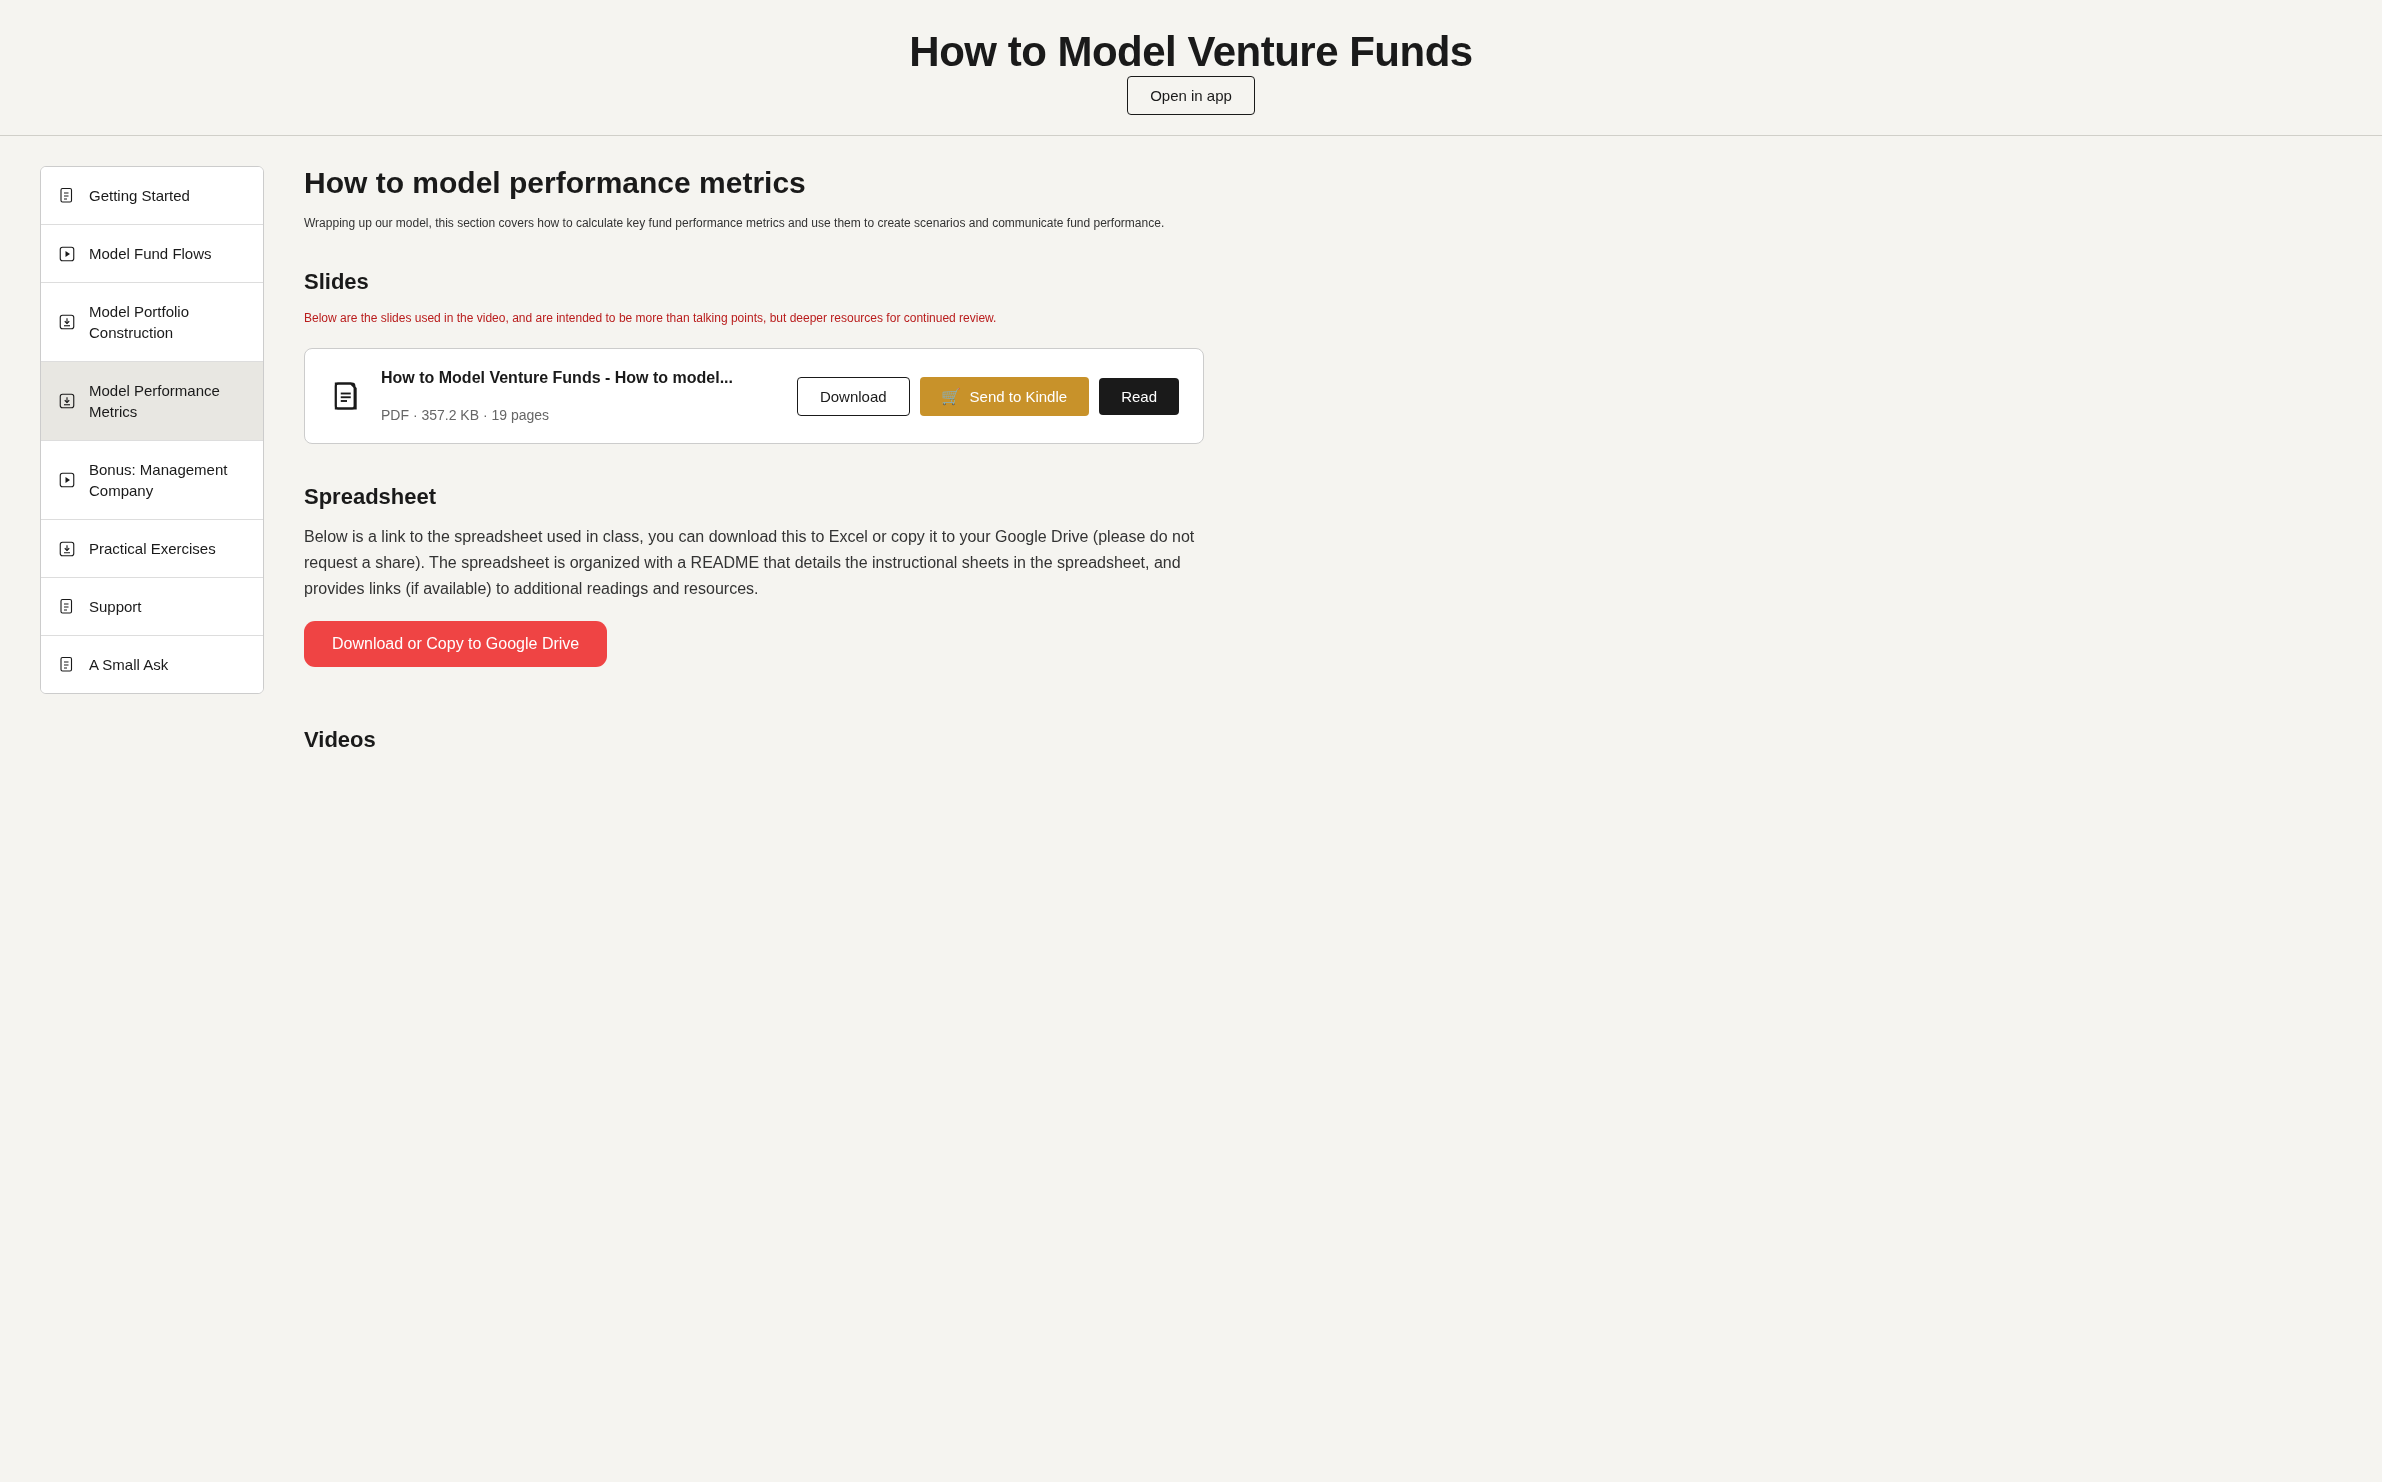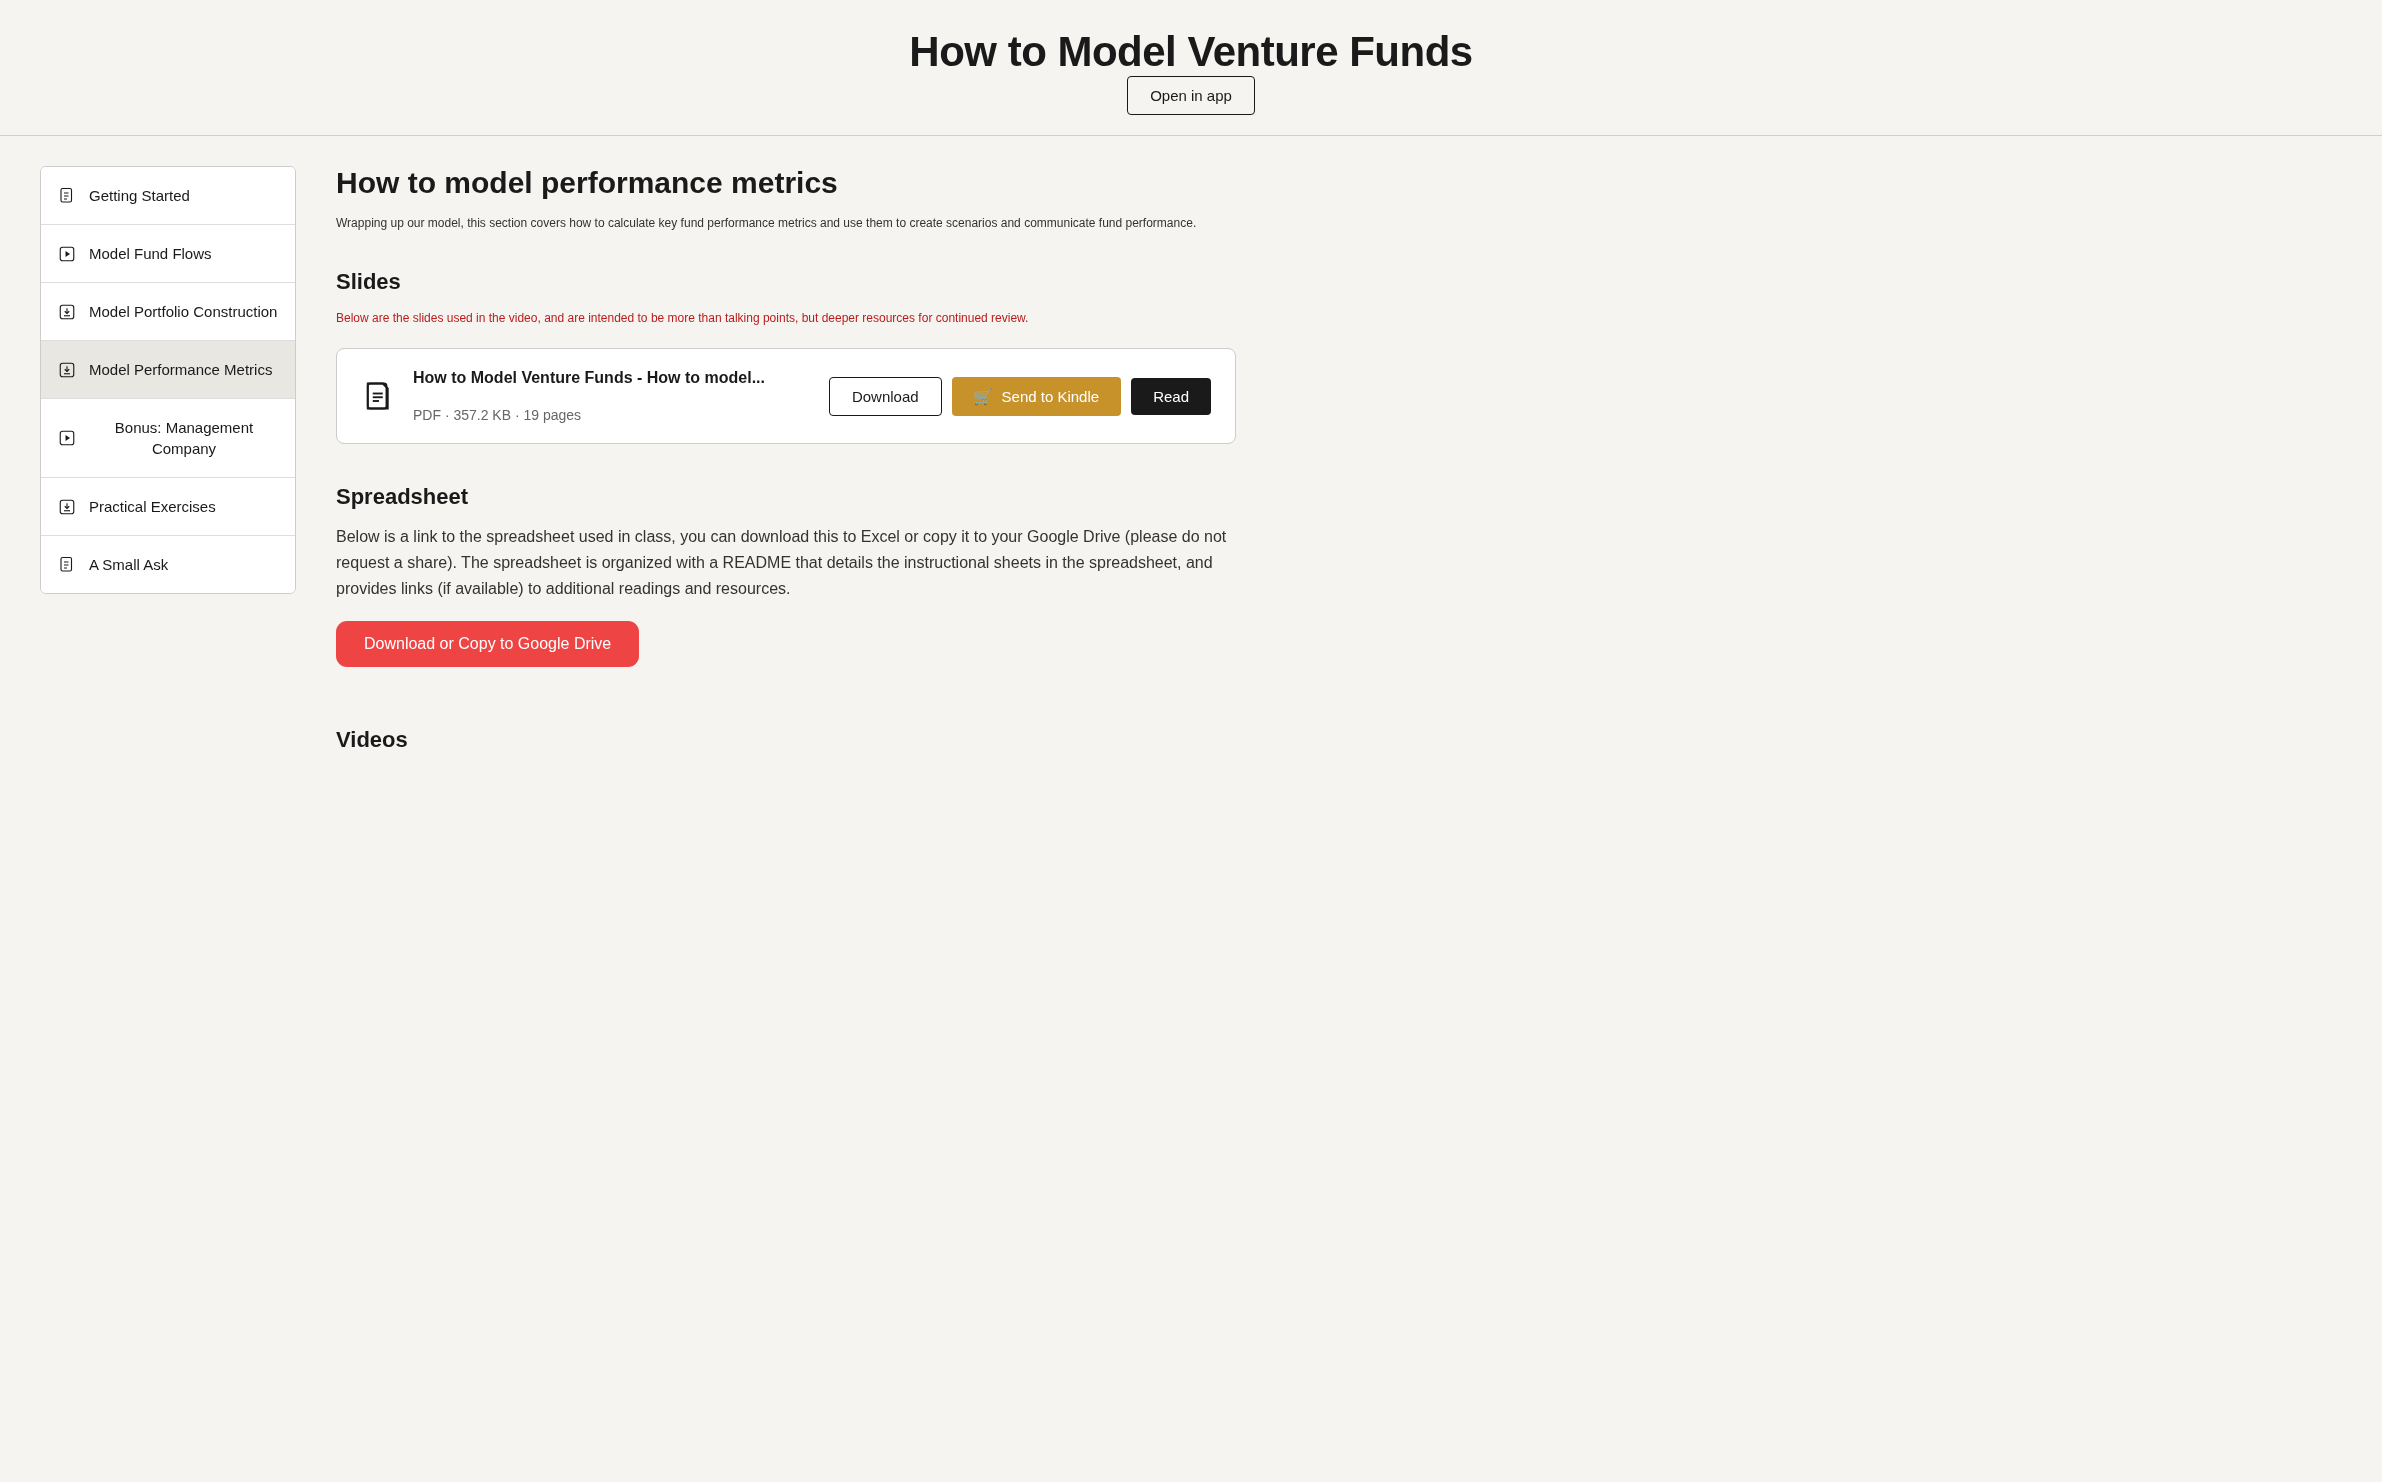--- a/index.html
+++ b/index.html
@@ -45,27 +45,26 @@
 
     .main-layout {
       display: flex;
       padding: 30px 40px;
       gap: 40px;
       align-items: flex-start;
     }
 
     
     .sidebar {
-      width: 256px;
+      width: 224px;
       flex-shrink: 0;
       border: 1.5px solid #ccc;
       border-radius: 6px;
       overflow: hidden;
       background: #fff;
-      text-align: center;
     }
 
     .sidebar-item {
       display: flex;
       align-items: center;
       gap: 12px;
       padding: 18px 16px;
       border-bottom: 1px solid #ddd;
       cursor: pointer;
       background: #fff;
@@ -329,20 +328,31 @@
         <svg viewBox="0 0 24 24">
             <rect x="3" y="3" width="18" height="18" rx="3"></rect>
             <line x1="12" y1="7" x2="12" y2="14"></line>
             <polyline points="9,11 12,14 15,11"></polyline>
             <line x1="8" y1="17" x2="16" y2="17"></line>
           </svg>
       </span>
       <span class="sidebar-item-label">Practical Exercises</span>
     </div>
 
+    <div class="sidebar-item">
+      <span class="sidebar-icon">
+        <svg viewBox="0 0 24 24">
+            <rect x="4" y="2" width="14" height="18" rx="2"></rect>
+            <line x1="8" y1="8" x2="14" y2="8"></line>
+            <line x1="8" y1="12" x2="14" y2="12"></line>
+            <line x1="8" y1="16" x2="12" y2="16"></line>
+          </svg>
+      </span>
+      <span class="sidebar-item-label">Support</span>
+    </div>
 
     <div class="sidebar-item">
       <span class="sidebar-icon">
         <svg viewBox="0 0 24 24">
             <rect x="4" y="2" width="14" height="18" rx="2"></rect>
             <line x1="8" y1="8" x2="14" y2="8"></line>
             <line x1="8" y1="12" x2="14" y2="12"></line>
             <line x1="8" y1="16" x2="12" y2="16"></line>
           </svg>
       </span>

